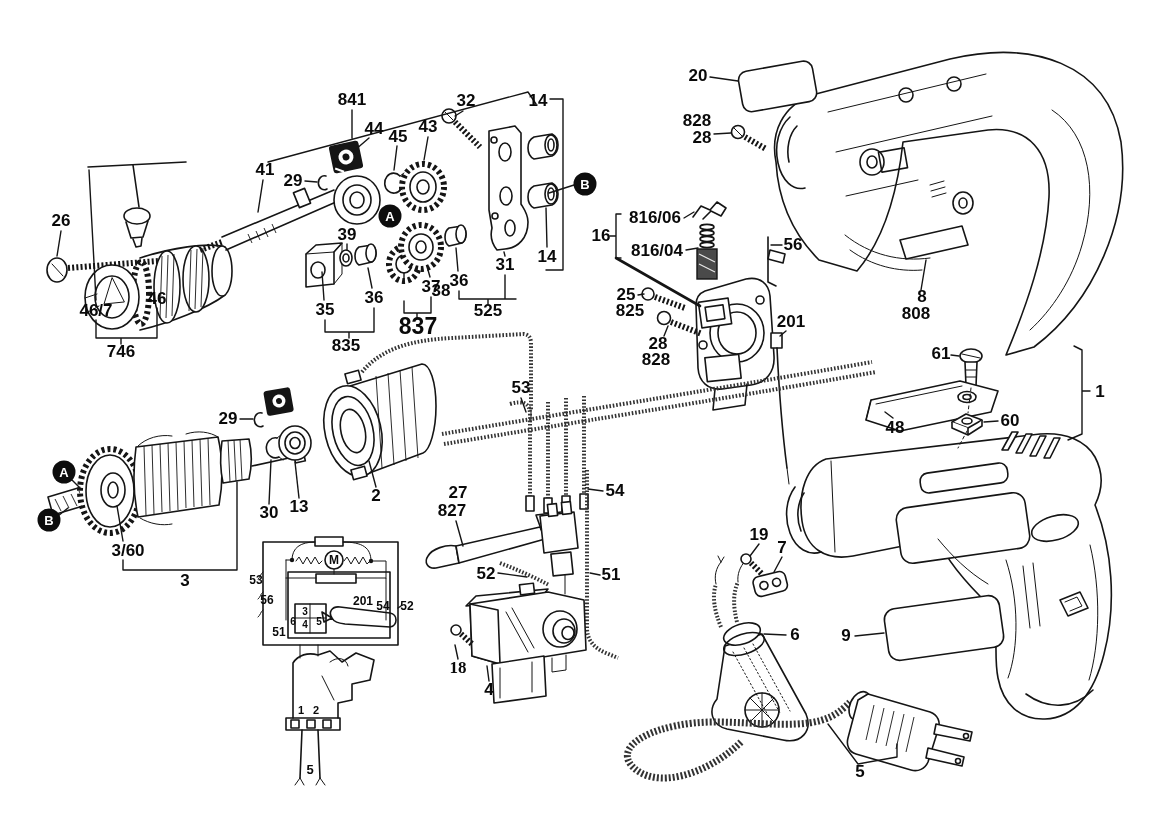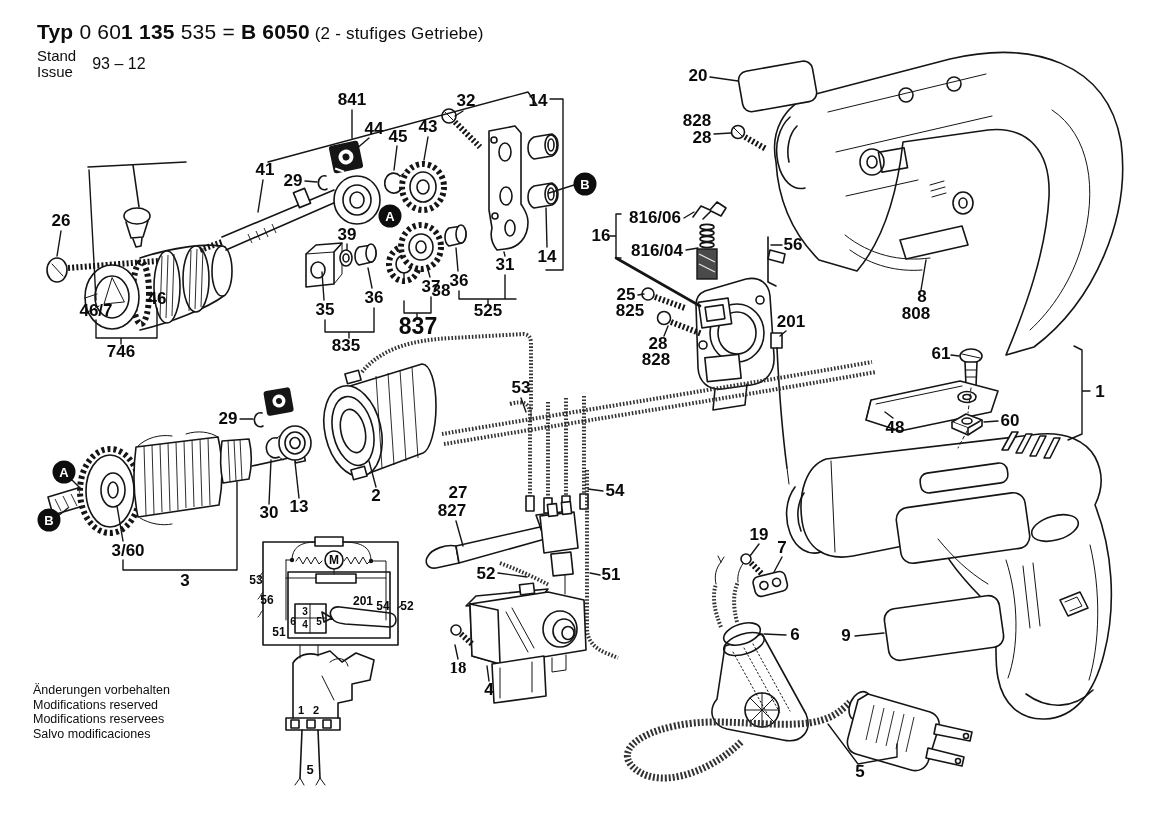--- a/index.html
+++ b/index.html
@@ -535,34 +535,18 @@
       <div class="callout" style="left: 301px; top: 710px; font-size: 11px;">1</div>
       <div class="callout" style="left: 316px; top: 710px; font-size: 11px;">2</div>
       <div class="callout" style="left: 310px; top: 769px; font-size: 13px;">5</div>
       <div class="badge" style="left: 390px; top: 216px;">A</div>
       <div class="badge" style="left: 585px; top: 184px;">B</div>
       <div class="badge" style="left: 64px; top: 472px;">A</div>
       <div class="badge" style="left: 49px; top: 520px;">B</div>
     </div>
 
   
-  <header class="hdr">
-    <div class="typline" id="typline"><span class="b">Typ </span><span>0 60</span><span class="b">1 135</span><span> 535 = </span><span class="b">B 6050</span><span class="sm">  (2 - stufiges Getriebe)</span></div>
-    <div class="standline">
-      <div class="standcol">
-        <div>Stand</div>
-        <div>Issue</div>
-      </div>
-      <div class="issueval">93 – 12</div>
-    </div>
-  </header>
 
   
   <footer class="ftr">
-    <div class="notes" id="ftr-notes">
-        <div>Änderungen vorbehalten</div>
-        <div>Modifications reserved</div>
-        <div>Modifications reservees</div>
-        <div>Salvo modificaciones</div>
-      </div>
   </footer>
 
 </div>
 
 </body></html>

